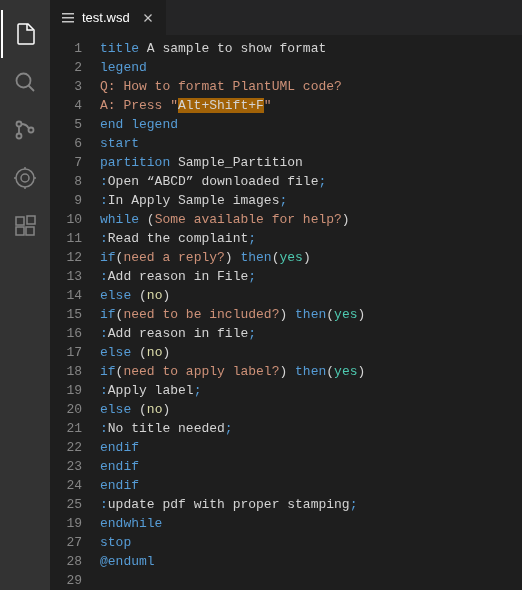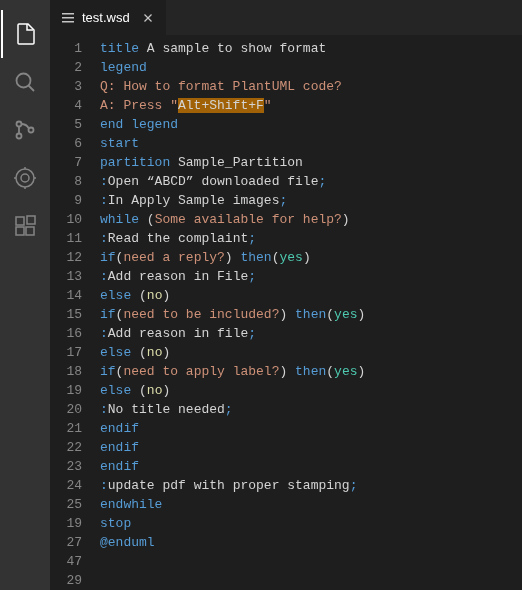--- a/index.html
+++ b/index.html
@@ -178,21 +178,21 @@
         <div>18</div>
         <div>19</div>
         <div>20</div>
         <div>21</div>
         <div>22</div>
         <div>23</div>
         <div>24</div>
         <div>25</div>
         <div>19</div>
         <div>27</div>
-        <div>47</div>
+        <div>28</div>
         <div>29</div>
       </div>
     <div class="code" id="code">
         <div class="line"><span class="kw">title</span><span class="txt"> A sample to show format</span></div>
         <div class="line"><span class="kw">legend</span></div>
         <div class="line"><span class="str">Q: How to format PlantUML code?</span></div>
         <div class="line"><span class="str">A: Press "</span><span class="sel">Alt+Shift+F</span><span class="str">"</span></div>
         <div class="line"><span class="kw">end legend</span></div>
         <div class="line"><span class="kw">start</span></div>
         <div class="line"><span class="kw">partition</span><span class="txt"> Sample_Partition</span></div>
@@ -200,20 +200,21 @@
         <div class="line"><span class="kw">:</span><span class="txt">In Apply Sample images</span><span class="kw">;</span></div>
         <div class="line"><span class="kw">while</span><span class="par"> (</span><span class="str">Some available for help?</span><span class="par">)</span></div>
         <div class="line"><span class="kw">:</span><span class="txt">Read the complaint</span><span class="kw">;</span></div>
         <div class="line"><span class="kw">if</span><span class="par">(</span><span class="str">need a reply?</span><span class="par">) </span><span class="kw">then</span><span class="par">(</span><span class="yes">yes</span><span class="par">)</span></div>
         <div class="line"><span class="kw">:</span><span class="txt">Add reason in File</span><span class="kw">;</span></div>
         <div class="line"><span class="kw">else</span><span class="par"> (</span><span class="func">no</span><span class="par">)</span></div>
         <div class="line"><span class="kw">if</span><span class="par">(</span><span class="str">need to be included?</span><span class="par">) </span><span class="kw">then</span><span class="par">(</span><span class="yes">yes</span><span class="par">)</span></div>
         <div class="line"><span class="kw">:</span><span class="txt">Add reason in file</span><span class="kw">;</span></div>
         <div class="line"><span class="kw">else</span><span class="par"> (</span><span class="func">no</span><span class="par">)</span></div>
         <div class="line"><span class="kw">if</span><span class="par">(</span><span class="str">need to apply label?</span><span class="par">) </span><span class="kw">then</span><span class="par">(</span><span class="yes">yes</span><span class="par">)</span></div>
+        <div class="line"><span class="kw">:</span><span class="txt">Apply label</span><span class="kw">;</span></div>
         <div class="line"><span class="kw">else</span><span class="par"> (</span><span class="func">no</span><span class="par">)</span></div>
         <div class="line"><span class="kw">:</span><span class="txt">No title needed</span><span class="kw">;</span></div>
         <div class="line"><span class="kw">endif</span></div>
         <div class="line"><span class="kw">endif</span></div>
         <div class="line"><span class="kw">endif</span></div>
         <div class="line"><span class="kw">:</span><span class="txt">update pdf with proper stamping</span><span class="kw">;</span></div>
         <div class="line"><span class="kw">endwhile</span></div>
         <div class="line"><span class="kw">stop</span></div>
         <div class="line"><span class="kw">@enduml</span></div>
       </div>

